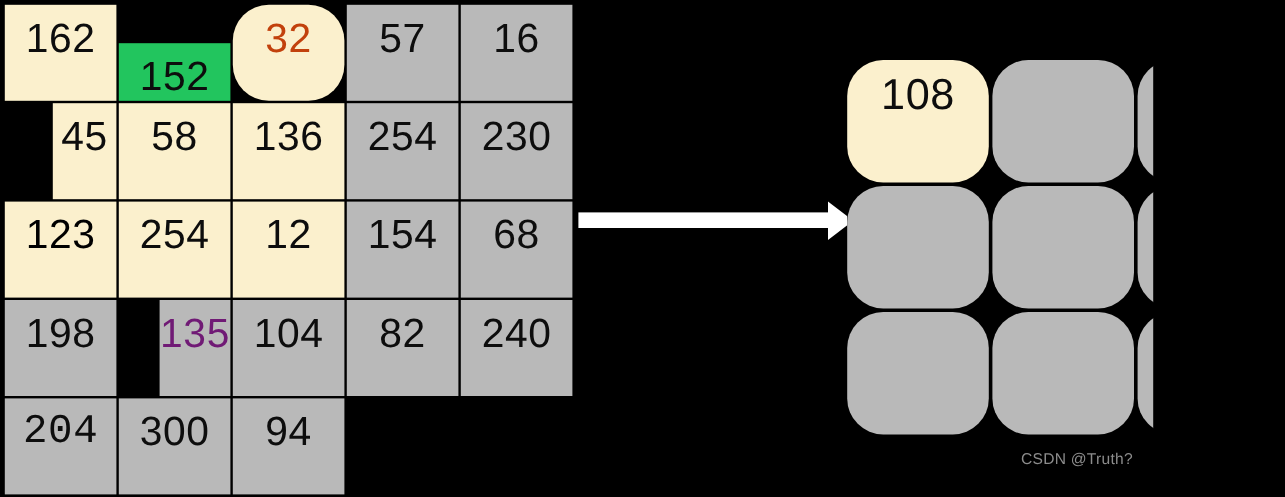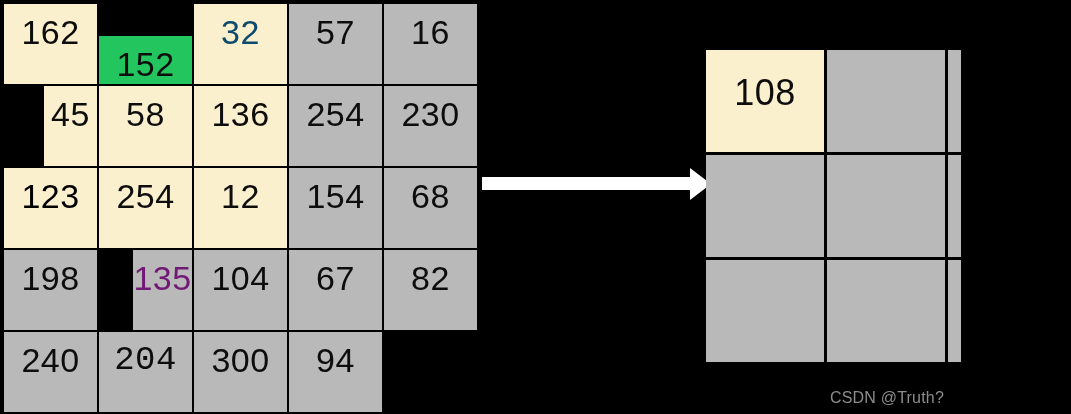--- a/index.html
+++ b/index.html
@@ -45,21 +45,22 @@
     justify-content: center;
     align-items: flex-start;
     padding-top: 9px;
     box-sizing: border-box;
     font-size: 34px;
     color: #0d0d0d;
     letter-spacing: 0.5px;
   }
   .output-grid .cell {
     font-size: 36px;
-    padding-top: 22px;
+    padding-top: 8px;
+    border-radius: 30px;
   }
 
   
   .arrow {
     position: absolute;
     left: 482px;
     top: 168px;
   }
   .arrow-shaft {
     position: absolute;
@@ -77,50 +78,49 @@
     border-top: 16px solid transparent;
     border-bottom: 16px solid transparent;
     border-left-width: 21px;
     border-left-style: solid;
   }
 
   
   .watermark {
     position: absolute;
     right: 17px;
-    bottom: 7px;
-    font-size: 16px;
+    bottom: 24px;
+    font-size: 13px;
     letter-spacing: 0.2px;
   }
 </style>
 </head>
 <body>
 
 <div class="stage" style="background: rgb(0, 0, 0);">
 
   <div class="input-grid">
       <div class="cell" style="background: rgb(251, 240, 205); color: rgb(13, 13, 13);">162</div>
       <div class="cell" style="background: #22c55e; color: rgb(13, 13, 13); margin-top: 32px;">152</div>
-      <div class="cell" style="background: rgb(251, 240, 205); color: #0c4a6e;">32</div>
+      <div class="cell" style="background: rgb(251, 240, 205); color: #c2410c; border-radius: 30px;">32</div>
       <div class="cell" style="background: rgb(185, 185, 185); color: rgb(13, 13, 13);">57</div>
       <div class="cell" style="background: rgb(185, 185, 185); color: rgb(13, 13, 13);">16</div>
       <div class="cell" style="background: rgb(251, 240, 205); color: rgb(13, 13, 13); margin-left: 40px;">45</div>
       <div class="cell" style="background: rgb(251, 240, 205); color: rgb(13, 13, 13);">58</div>
       <div class="cell" style="background: rgb(251, 240, 205); color: rgb(13, 13, 13);">136</div>
       <div class="cell" style="background: rgb(185, 185, 185); color: rgb(13, 13, 13);">254</div>
       <div class="cell" style="background: rgb(185, 185, 185); color: rgb(13, 13, 13);">230</div>
       <div class="cell" style="background: rgb(251, 240, 205); color: #000000;">123</div>
       <div class="cell" style="background: rgb(251, 240, 205); color: rgb(13, 13, 13);">254</div>
       <div class="cell" style="background: rgb(251, 240, 205); color: rgb(13, 13, 13);">12</div>
       <div class="cell" style="background: rgb(185, 185, 185); color: rgb(13, 13, 13);">154</div>
       <div class="cell" style="background: rgb(185, 185, 185); color: rgb(13, 13, 13);">68</div>
       <div class="cell" style="background: rgb(185, 185, 185); color: rgb(13, 13, 13);">198</div>
       <div class="cell" style="background: rgb(185, 185, 185); color: #701a75; margin-left: 34px;">135</div>
       <div class="cell" style="background: rgb(185, 185, 185); color: rgb(13, 13, 13);">104</div>
-      <div class="cell" style="background: rgb(185, 185, 185); color: rgb(13, 13, 13);">67</div>
       <div class="cell" style="background: rgb(185, 185, 185); color: rgb(13, 13, 13);">82</div>
       <div class="cell" style="background: rgb(185, 185, 185); color: rgb(13, 13, 13);">240</div>
       <div class="cell" style="background: rgb(185, 185, 185); color: rgb(13, 13, 13); font-family: Liberation Mono, monospace;">204</div>
       <div class="cell" style="background: rgb(185, 185, 185); color: rgb(13, 13, 13);">300</div>
       <div class="cell" style="background: rgb(185, 185, 185); color: rgb(13, 13, 13);">94</div>
     </div>
 
   <div class="arrow">
     <div class="arrow-shaft" style="background: rgb(255, 255, 255);"></div>
     <div class="arrow-head" style="border-left-color: rgb(255, 255, 255);"></div>

